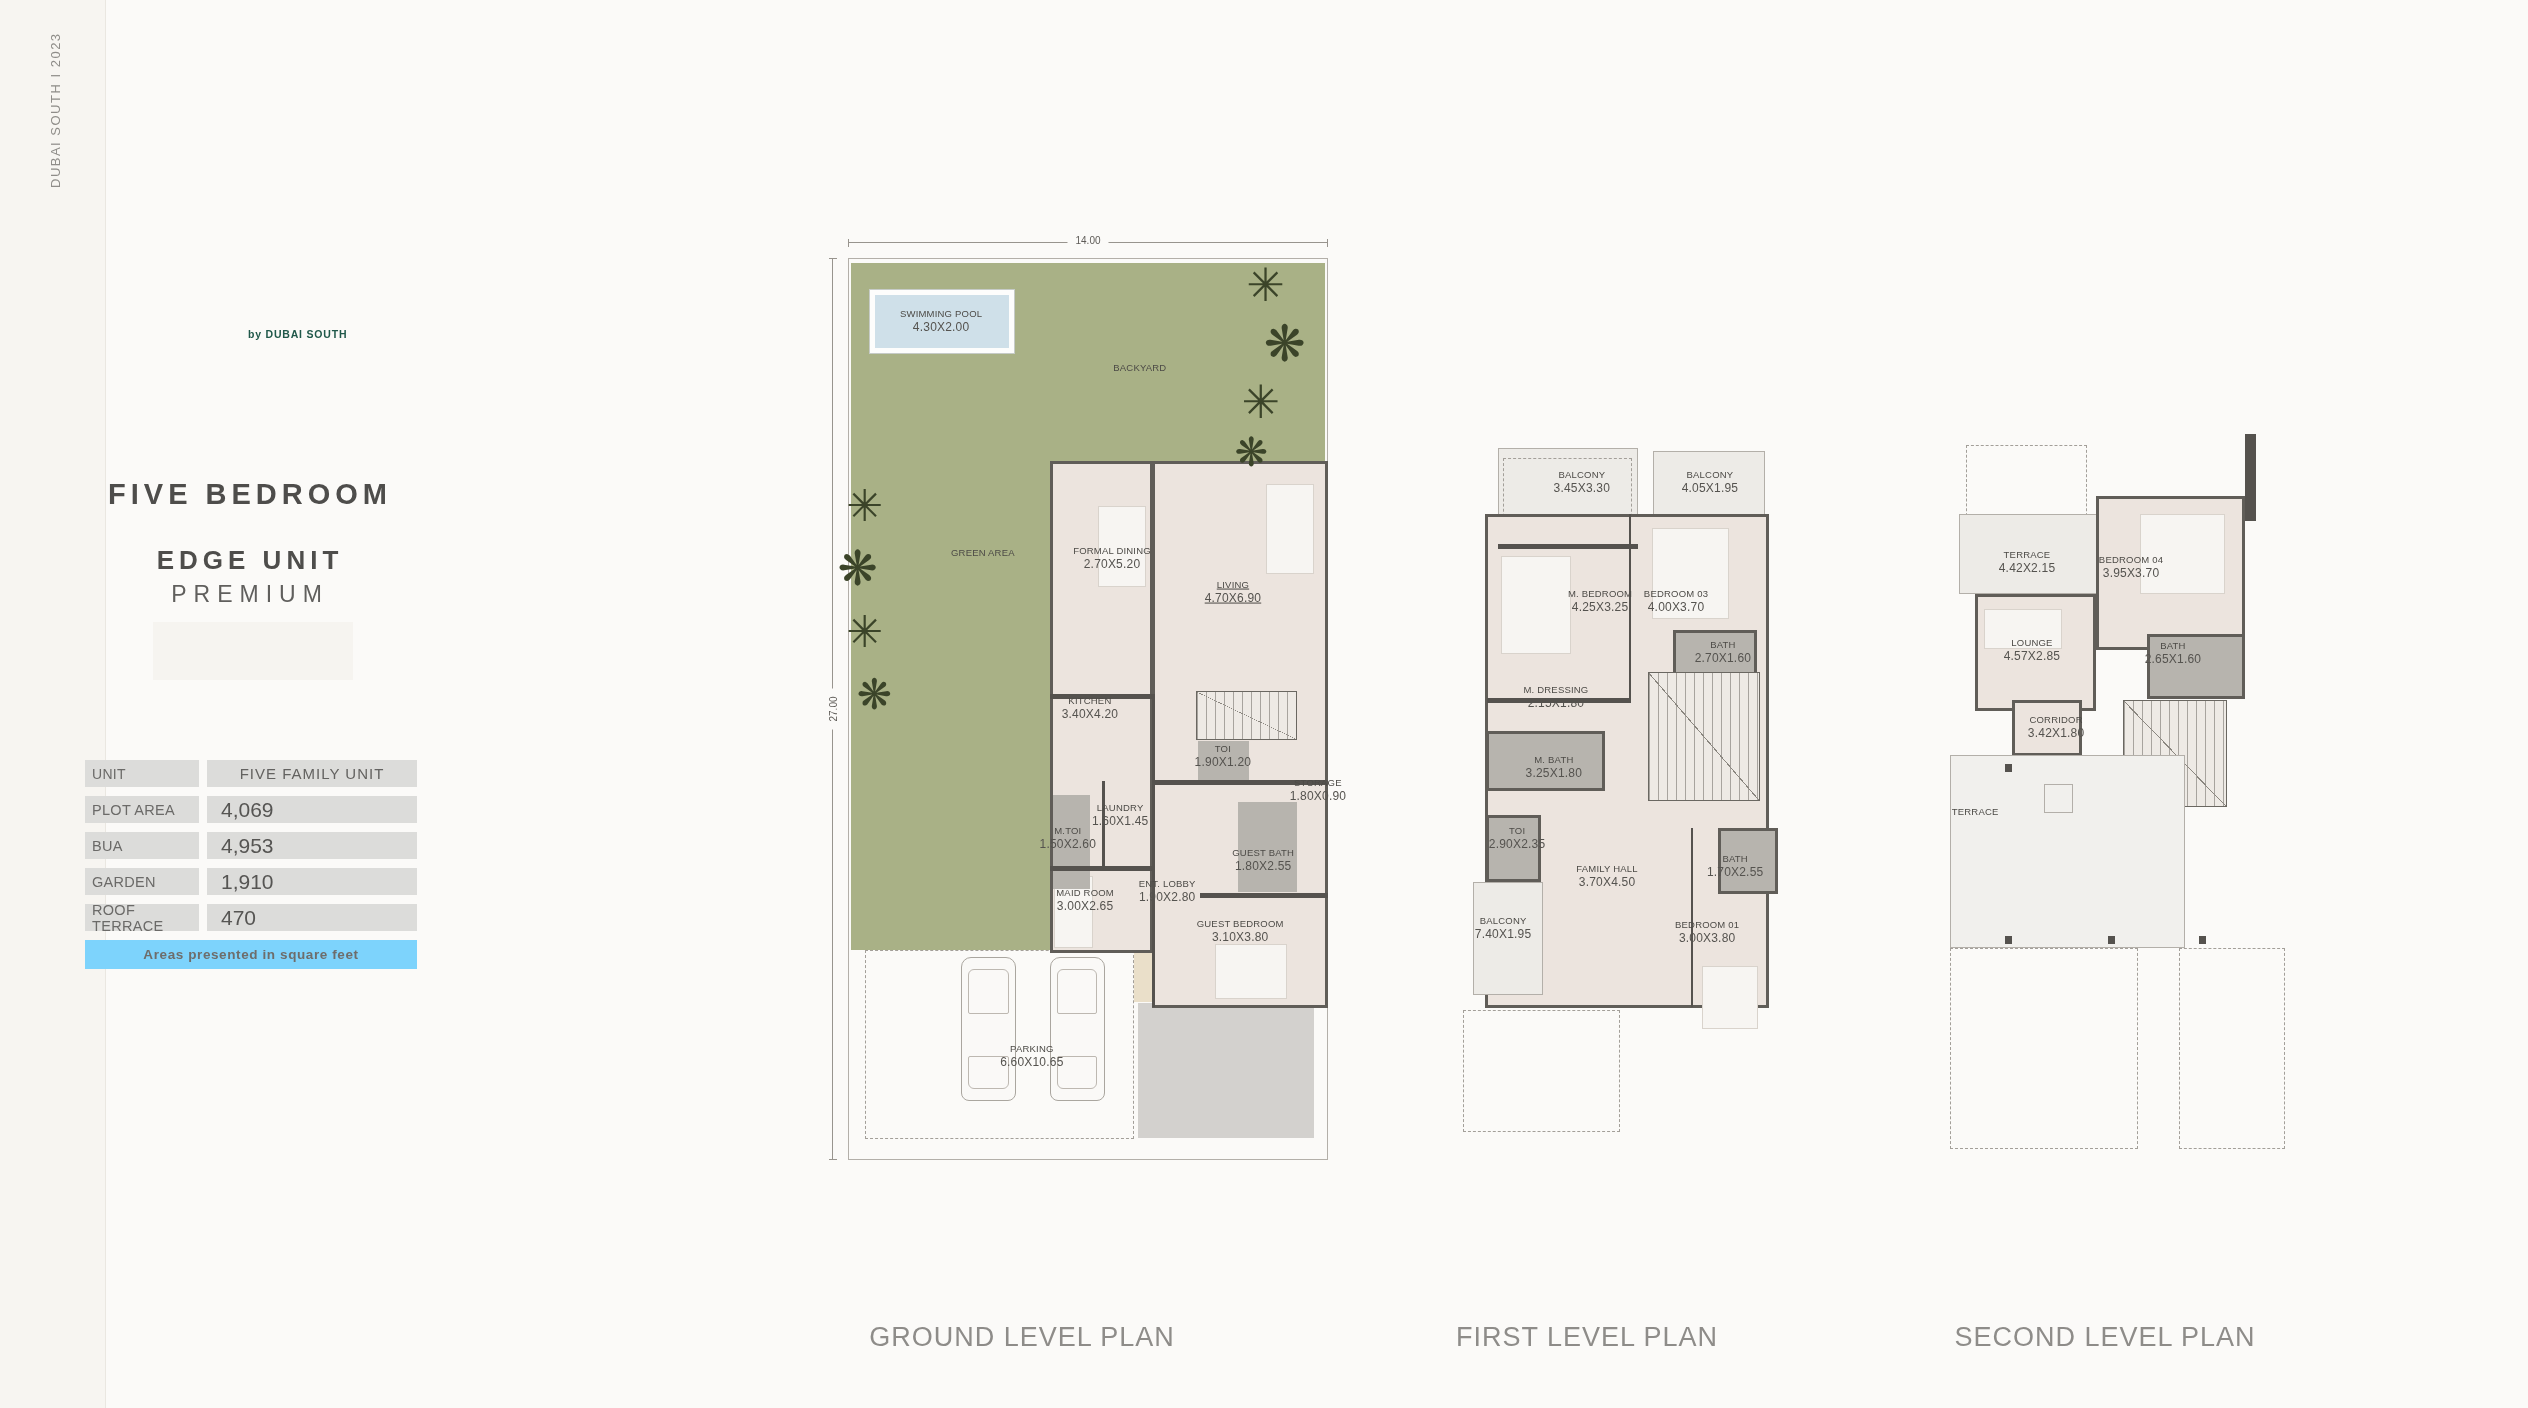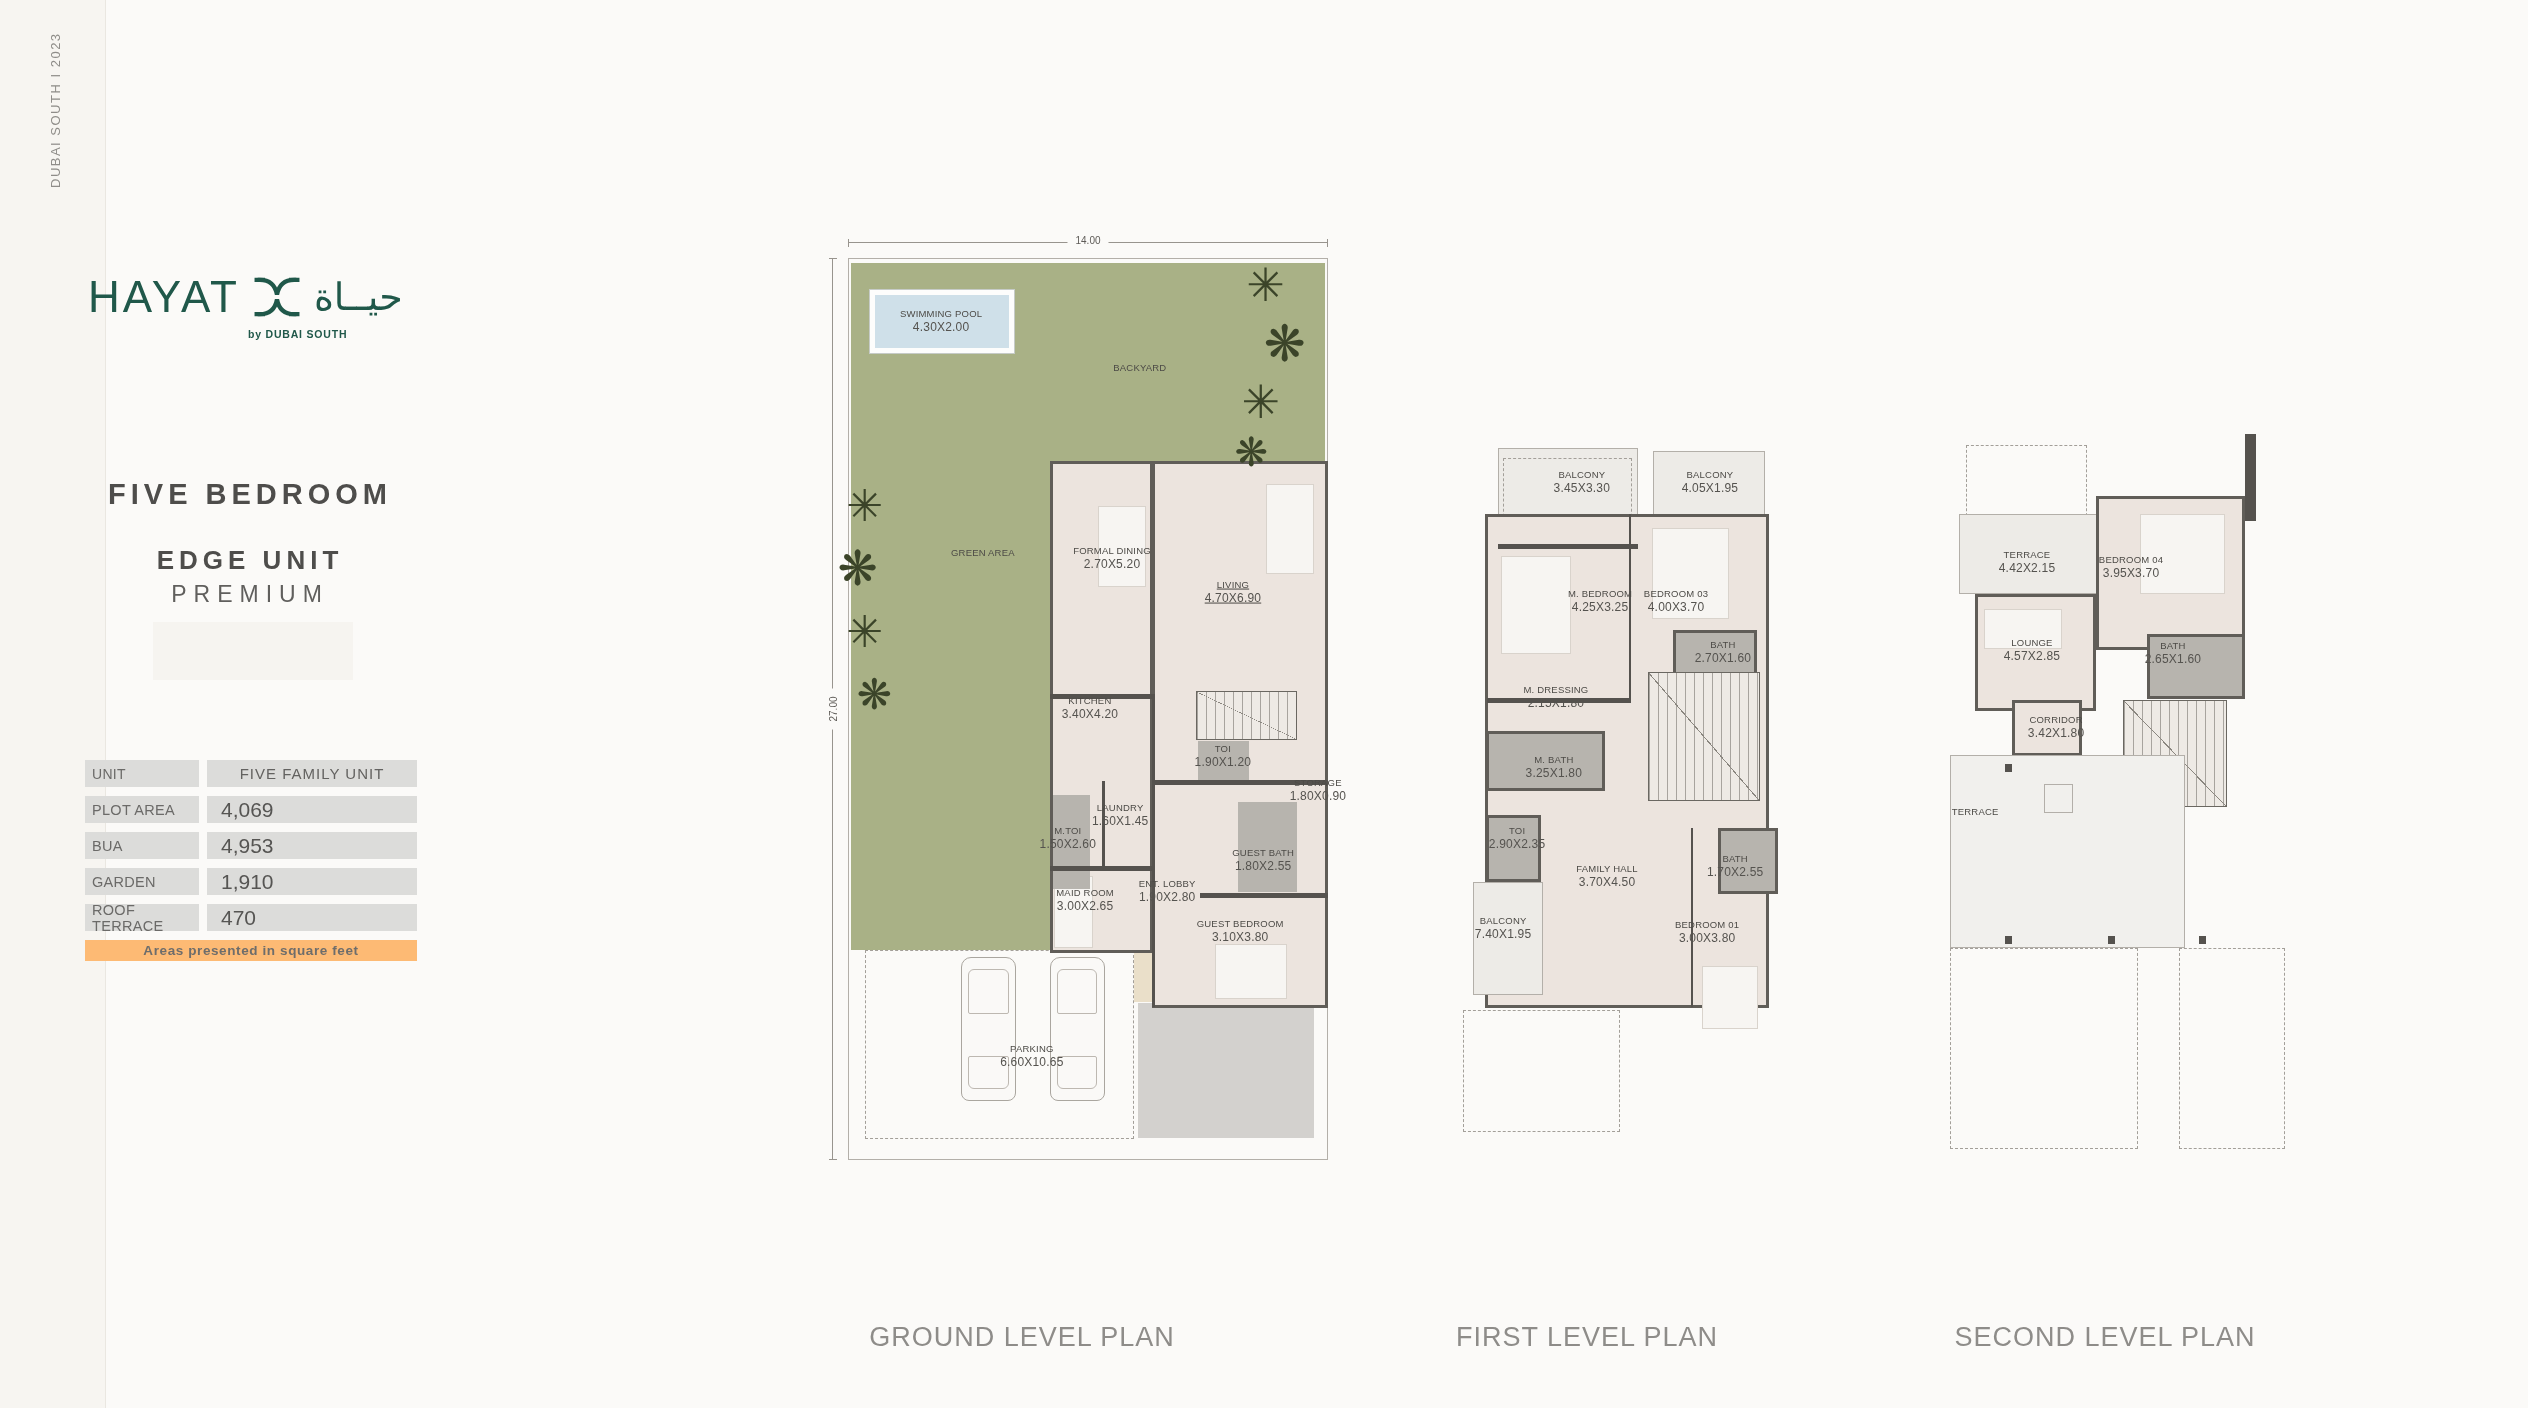--- a/index.html
+++ b/index.html
@@ -26,21 +26,21 @@
   .faint-box{position:absolute;left:153px;top:622px;width:200px;height:58px;background:#f6f4f0;}
   
   .specs{position:absolute;left:85px;top:760px;width:332px;}
   .spec-row{display:flex;margin-bottom:9px;align-items:center;}
   .spec-label{width:114px;background:#dcdcda;font-size:14.5px;color:#6b6a68;letter-spacing:.3px;
               display:flex;align-items:center;padding-left:7px;height:27px;}
   .spec-value{width:210px;margin-left:8px;background:#dcdcda;font-size:21px;color:#565553;
               display:flex;align-items:center;padding-left:14px;height:27px;}
   .spec-row.first .spec-label{font-size:14px;}
   .spec-row.first .spec-value{font-size:15px;letter-spacing:1px;padding-left:0;justify-content:center;color:#636260;}
-  .spec-foot{background:#fdba74;height:21px;display:flex;align-items:center;justify-content:center;
+  .spec-foot{background:#7dd3fc;height:29px;display:flex;align-items:center;justify-content:center;
              font-size:13.5px;font-weight:bold;color:#6e6d6b;letter-spacing:.6px;}
   
   .plan{position:absolute;}
   .region{position:absolute;}
   .fill-green{background:#a9b186;}
   .fill-floor{background:#ece4de;}
   .fill-light{background:#edebe7;}
   .fill-lighter{background:#f1f0ed;}
   .fill-gray{background:#b7b4ae;}
   .fill-white{background:#fcfbfa;}
@@ -78,31 +78,20 @@
 </style>
 </head>
 <body>
 
 <div class="canvas">
 
   <div class="edge-strip"></div>
   <div class="edge-text">DUBAI SOUTH  I  2023</div>
 
   <div class="brand">
-    <div class="brand-row">
-      <span class="brand-word">HAYAT</span>
-      <span class="brand-icon">
-        <svg viewBox="0 0 64 64" width="50" height="50" fill="none" stroke="#20584a" stroke-width="5.5" stroke-linecap="square">
-          <path d="M10 10 C24 10 30 18 32 29 C34 18 40 10 54 10"></path>
-          <path d="M10 54 C24 54 30 46 32 35 C34 46 40 54 54 54"></path>
-          <path d="M6 10 H14 M50 10 H58 M6 54 H14 M50 54 H58"></path>
-        </svg>
-      </span>
-      <span class="brand-arabic">حيــاة</span>
-    </div>
     <div class="brand-byline">by DUBAI SOUTH</div>
   </div>
 
   <div class="unit-title">FIVE BEDROOM</div>
   <div class="unit-sub">EDGE UNIT</div>
   <div class="unit-sub2">PREMIUM</div>
   <div class="faint-box"></div>
 
   <div class="specs">
     <div id="spec-rows">

